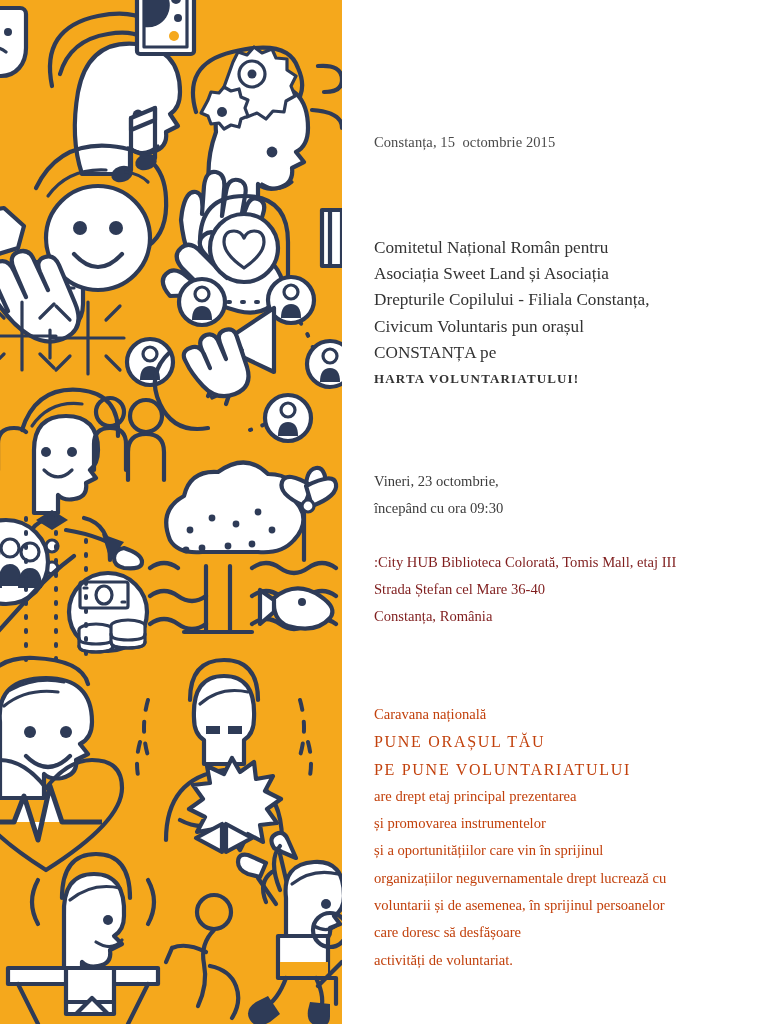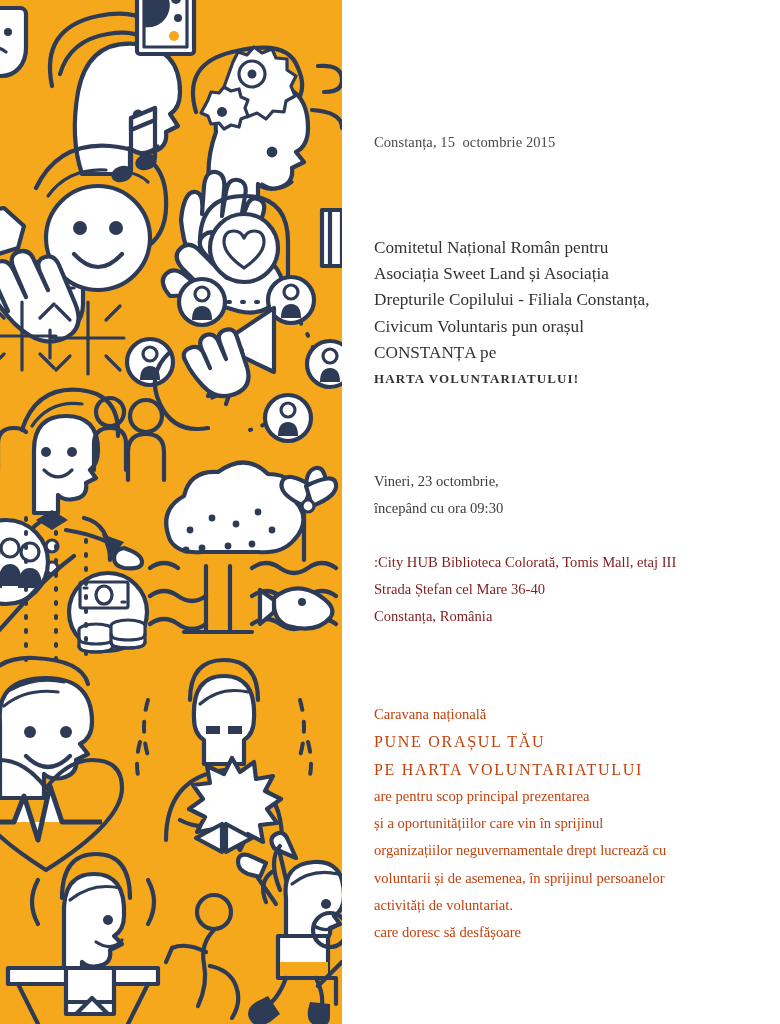--- a/index.html
+++ b/index.html
@@ -458,23 +458,24 @@
 
     <div class="blk" id="where-block">
       <span class="line">:City HUB Biblioteca Colorată, Tomis Mall, etaj III</span>
       <span class="line">Strada Ștefan cel Mare 36-40</span>
       <span class="line">Constanța, România</span>
     </div>
 
     <div class="blk" id="about-block">
       <span class="line">Caravana națională</span>
       <span class="line spaced">PUNE ORAȘUL TĂU</span>
-      <span class="line spaced">PE HARTA VOLUNTARIATULUI</span>
-      <span class="line">are pentru scop principal prezentarea</span>
+      <span class="line spaced">PE PUNE VOLUNTARIATULUI</span>
+      <span class="line">are drept etaj principal prezentarea</span>
+      <span class="line">și promovarea instrumentelor</span>
       <span class="line">și a oportunitățiilor care vin în sprijinul</span>
       <span class="line">organizațiilor neguvernamentale drept lucrează cu</span>
       <span class="line">voluntarii și de asemenea, în sprijinul persoanelor</span>
+      <span class="line">care doresc să desfășoare</span>
       <span class="line">activități de voluntariat.</span>
-      <span class="line">care doresc să desfășoare</span>
     </div>
 
   </div>
 </div>
 
 </body></html>

